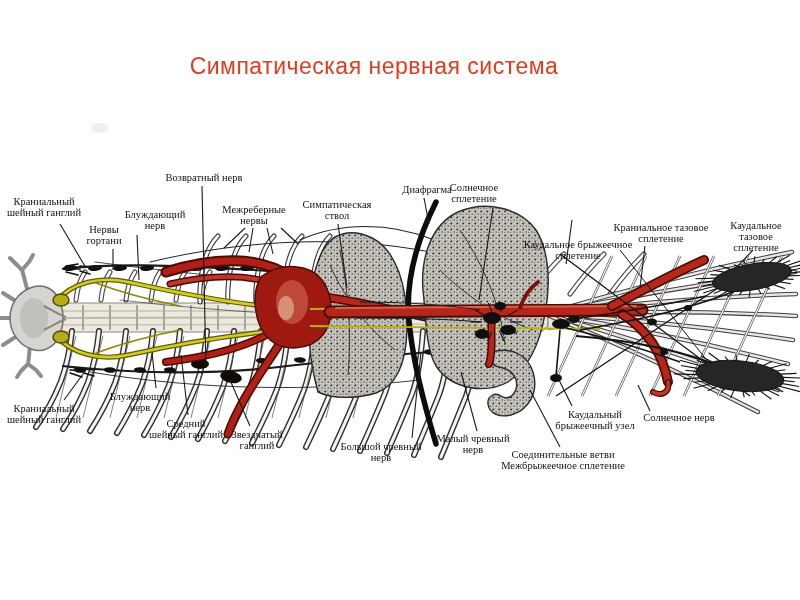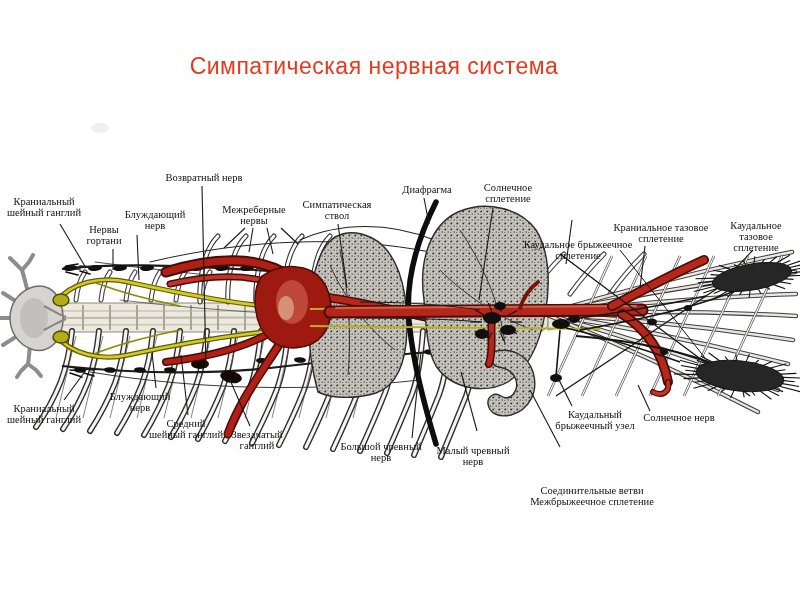--- a/index.html
+++ b/index.html
@@ -439,38 +439,38 @@
 шейный ганглий</div>
     <div class="lbl" style="left: 104px; top: 235px;">Нервы
 гортани</div>
     <div class="lbl" style="left: 155px; top: 220px;">Блуждающий
 нерв</div>
     <div class="lbl" style="left: 254px; top: 215px; text-align: center;">Межреберные
 нервы</div>
     <div class="lbl" style="left: 337px; top: 210px;">Симпатическая
 ствол</div>
     <div class="lbl" style="left: 427px; top: 190px;">Диафрагма</div>
-    <div class="lbl" style="left: 508px; top: 193px; font-family: Liberation Serif, serif;">Солнечное
+    <div class="lbl" style="left: 474px; top: 193px; font-family: Liberation Serif, serif;">Солнечное
 сплетение</div>
     <div class="lbl" style="left: 578px; top: 206px; margin-top: 44px;">Каудальное брыжеечное
 сплетение</div>
     <div class="lbl" style="left: 661px; top: 233px;">Краниальное тазовое
 сплетение</div>
     <div class="lbl" style="left: 756px; top: 237px;">Каудальное тазовое
 сплетение</div>
     <div class="lbl" style="left: 44px; top: 414px;">Краниальный
 шейный ганглий</div>
     <div class="lbl" style="left: 140px; top: 402px;">Блуждающий
 нерв</div>
     <div class="lbl" style="left: 186px; top: 429px;">Средний
 шейный ганглий</div>
     <div class="lbl" style="left: 257px; top: 440px;">Звездчатый
 ганглий</div>
     <div class="lbl" style="left: 381px; top: 452px;">Большой чревный
 нерв</div>
-    <div class="lbl" style="left: 473px; top: 444px; margin-top: 12px;">Малый чревный
+    <div class="lbl" style="left: 473px; top: 444px;">Малый чревный
 нерв</div>
     <div class="lbl" style="left: 595px; top: 420px;">Каудальный
 брыжеечный узел</div>
     <div class="lbl" style="left: 679px; top: 418px;">Солнечное нерв</div>
-    <div class="lbl" style="left: 592px; top: 460px; margin-top: 36px;">Соединительные ветви
+    <div class="lbl" style="left: 563px; top: 460px;">Соединительные ветви
 Межбрыжеечное сплетение</div>
   </div>
 
 </body></html>

